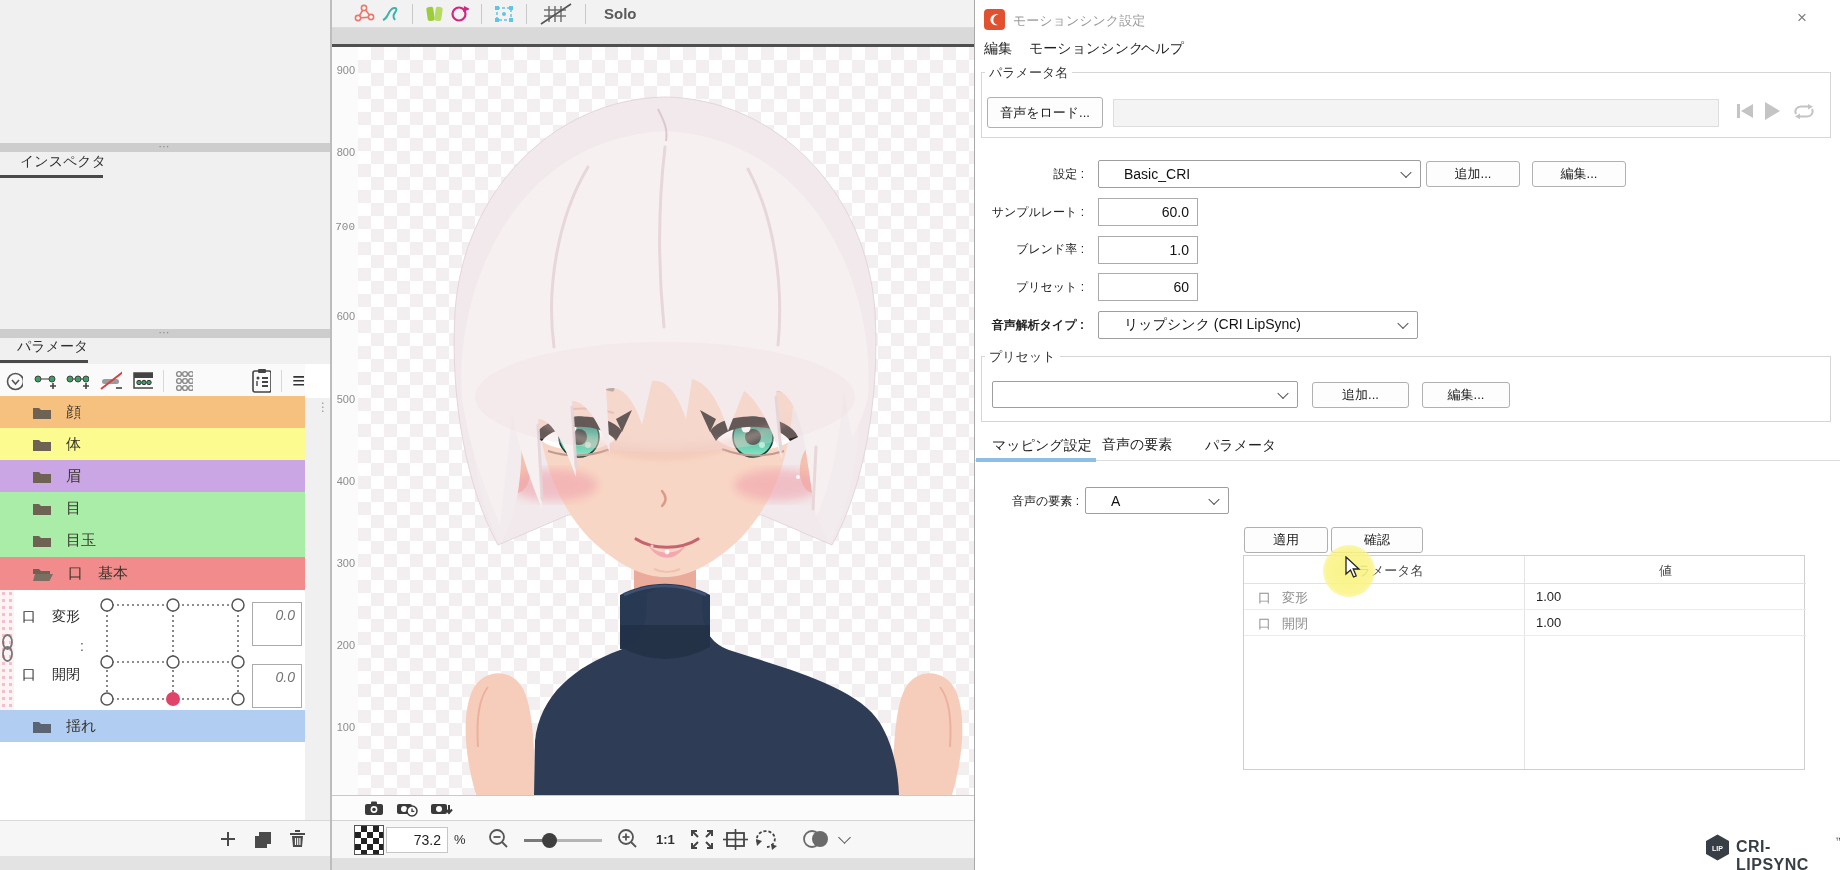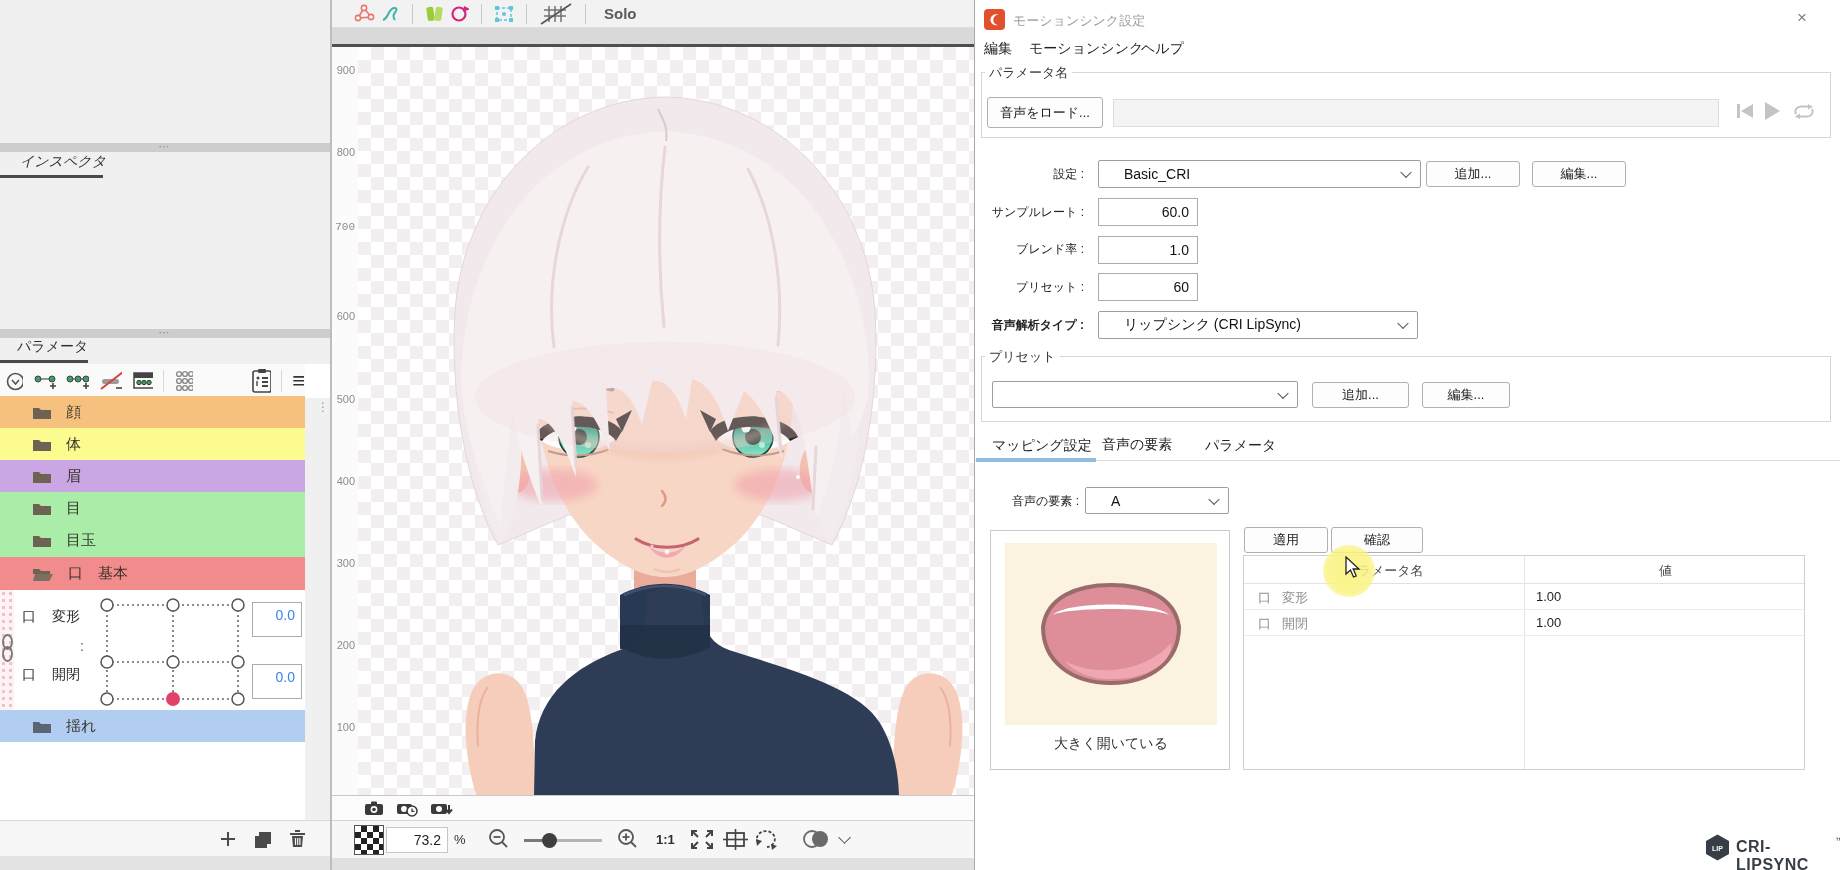--- a/index.html
+++ b/index.html
@@ -11,21 +11,21 @@
   #left-col{left:0;top:0;width:330px;height:870px;background:#F0F0F0;}
   .splitter{left:0;width:330px;height:9px;background:#CDCDCD;color:#8a8a8a;text-align:center;line-height:7px;font-size:11px;letter-spacing:2px;}
   .panel-tab{font-size:14px;color:#2e2e2e;}
   .tab-underline{background:#4A4A4A;height:3px;}
   .param-toolbar{left:0;top:364px;width:305px;height:34px;background:#FAFAFA;display:flex;align-items:center;gap:10px;padding-left:6px;}
   .ptb-sep{width:1px;height:22px;background:#D8D8D8;}
   .group-row{left:0;width:305px;display:flex;align-items:center;padding-left:32px;gap:14px;font-size:15px;color:#39332a;}
   .expanded{left:0;top:590px;width:305px;height:120px;background:#fff;}
   .pink-strip{left:0;top:0;width:14px;height:120px;
      background-image:radial-gradient(#F2BFCA 1.5px,transparent 1.6px);background-size:7px 7px;background-color:#FDF3F5;}
-  .pval{border:1px solid #ABABAB;background:#fff;font-size:14px;color:#3b82f6;text-align:right;padding:4px 6px;width:50px;height:35px;}
+  .pval{border:1px solid #ABABAB;background:#fff;font-size:14px;color:#737373;text-align:right;padding:4px 6px;width:50px;height:44px;font-style:italic;}
   .plabel{font-size:14px;color:#2b2b2b;}
   .gutter{left:305px;top:398px;width:25px;height:424px;background:#F0F0F0;}
   .bottom-bar-left{left:0;top:820px;width:330px;height:36px;background:#F6F6F6;border-top:1px solid #D9D9D9;display:flex;align-items:center;justify-content:flex-end;gap:16px;padding-right:24px;}
   .strip{background:#E3E3E3;}
 
   
   #canvas-col{left:330px;top:0;width:644px;height:870px;background:#EFEFEF;}
   .cv-toolbar{left:2px;top:0;width:642px;height:28px;background:#F2F2F2;border-bottom:1px solid #DDD;display:flex;align-items:center;}
   .cv-sep{width:1px;height:20px;background:#C9C9C9;margin:0 12px;}
   .cv-band{left:2px;top:28px;width:642px;height:17px;background:#D9D9D9;}
@@ -68,21 +68,21 @@
 </style>
 </head>
 <body>
 
 <div id="app">
 
   <div id="left-col" class="abs">
     <div class="abs" style="left:0;top:0;width:330px;height:143px;background:#F0F0F0;"></div>
     <div class="abs splitter" style="top:143px;">⋯</div>
 
-    <div class="abs panel-tab" style="left:20px;top:153px;font-style:italic;">インスペクタ</div>
+    <div class="abs panel-tab" style="left:20px;top:153px;">インスペクタ</div>
     <div class="abs tab-underline" style="left:0;top:175px;width:103px;"></div>
 
     <div class="abs splitter" style="top:329px;">⋯</div>
     <div class="abs panel-tab" style="left:17px;top:338px;">パラメータ</div>
     <div class="abs tab-underline" style="left:0;top:360px;width:88px;"></div>
 
     <div class="abs" style="left:0;top:364px;width:330px;height:456px;background:#FFF;"></div>
 
     <div class="abs param-toolbar">
       <svg width="19" height="19">
@@ -545,29 +545,20 @@
     <span class="abs tab" style="left:230px;top:437px;">パラメータ</span>
     <div class="abs" style="left:0;top:460px;width:866px;height:1px;background:#DCDCDC;"></div>
     <div class="abs" style="left:1px;top:458px;width:120px;height:4px;background:#8FBEE4;"></div>
 
     <div class="abs field-label" style="left:0;top:493px;width:104px;">音声の要素 :</div>
     <div class="select" style="left:110px;top:487px;width:144px;height:27px;">
         <span>A</span>
         <span class="chev"></span>
       </div>
 
-    <div class="abs" style="left:15px;top:530px;width:240px;height:240px;border:1px solid #C9C9C9;background:#fff;">
-      <svg style="position:absolute;left:14px;top:12px;" width="212" height="182" viewBox="0 0 212 182">
-        <rect width="212" height="182" fill="#FBF2DF"></rect>
-        <path d="M38,84 C42,54 72,42 106,42 C140,42 170,54 174,84 C174,118 146,140 106,140 C66,140 38,118 38,84 Z" fill="#DE8E99" stroke="#9A6B6B" stroke-width="4"></path>
-        <path d="M48,72 C60,58 152,58 164,72 C150,64 62,64 48,72 Z" fill="#FFFFFF"></path>
-        <path d="M60,118 C90,134 140,130 166,100 C168,120 142,136 106,136 C86,136 70,130 60,118 Z" fill="#EFA8B2"></path>
-      </svg>
-      <div class="caption" style="position:absolute;left:0;top:204px;width:240px;">大きく開いている</div>
-    </div>
 
     <div class="abs btn" style="left:269px;top:527px;width:84px;height:26px;">適用</div>
     <div class="abs btn" style="left:356px;top:527px;width:92px;height:26px;">確認</div>
 
     <div class="abs tbl" style="left:268px;top:555px;width:562px;height:215px;">
       <div style="position:absolute;left:280px;top:0;width:1px;height:100%;background:#E5E5E5;"></div>
       <div style="position:absolute;left:0;top:0;width:562px;height:28px;border-bottom:1px solid #E2E2E2;">
         <div class="tb l-header tbl-header" style="position:absolute;left:0;top:6px;width:280px;text-align:center;">パラメータ名</div>
         <div class="tbl-header" style="position:absolute;left:281px;top:6px;width:281px;text-align:center;">値</div>
       </div>

